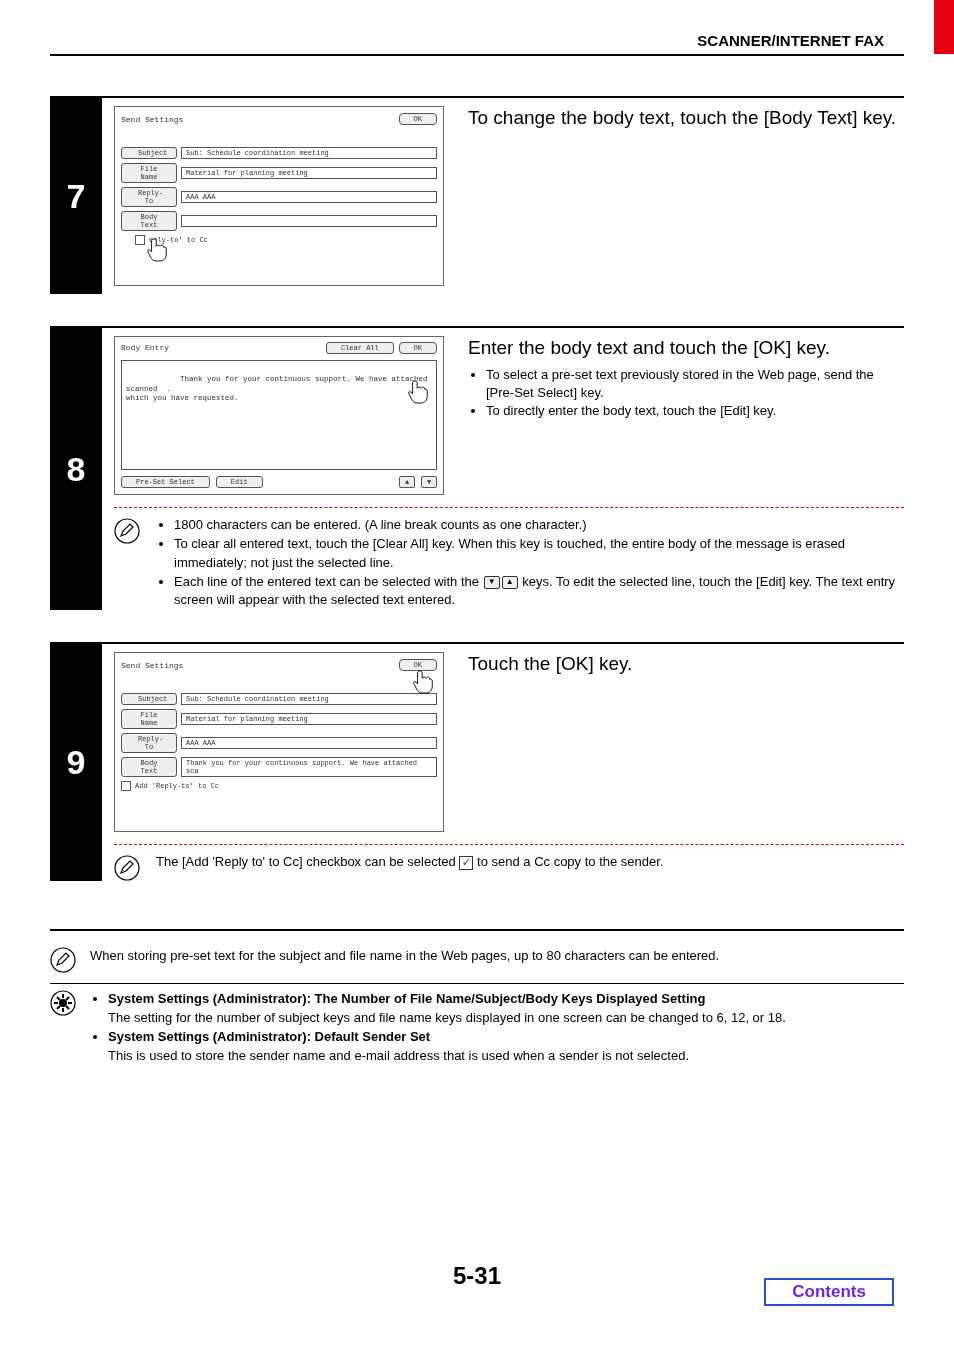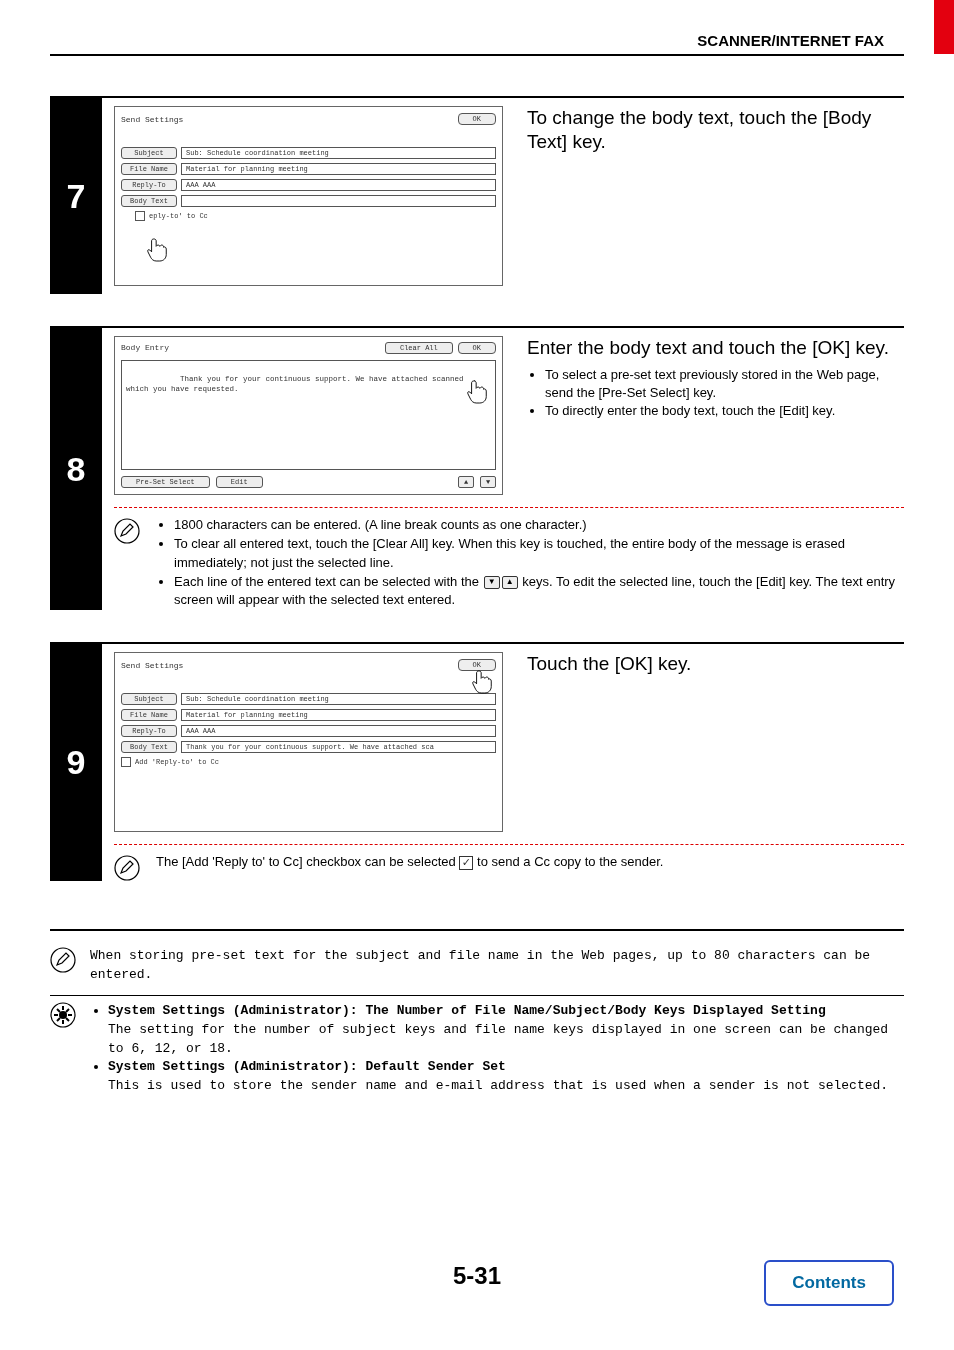--- a/index.html
+++ b/index.html
@@ -60,21 +60,21 @@
     flex: 1;
     display: flex;
     flex-direction: column;
   }
   .step-top {
     display: flex;
     gap: 24px;
     padding: 8px 0 8px 12px;
   }
   .mock {
-    width: 389px;
+    width: 330px;
     flex-shrink: 0;
     border: 1px solid #666;
     font-family: "Courier New", monospace;
     font-size: 8px;
     color: #333;
     padding: 6px;
     background: #fff;
     position: relative;
   }
   .mock-title {
@@ -88,21 +88,21 @@
     border-radius: 4px;
     padding: 1px 14px;
     font-size: 7px;
     background: #eee;
     font-family: Liberation Mono, monospace;
   }
   .mock-label-btn {
     display: inline-block;
     border: 1px solid #555;
     border-radius: 3px;
-    padding: 1px 8px;
+    padding: 1px 16px;
     width: 56px;
     text-align: center;
     margin-right: 4px;
     background: #eee;
     font-size: 7px;
   }
   .mock-row {
     display: flex;
     align-items: center;
     margin-bottom: 4px;
@@ -230,21 +230,20 @@
     margin-top: 48px;
     padding-top: 10px;
   }
   .footer-note-row {
     display: flex;
     align-items: flex-start;
     gap: 14px;
     padding: 6px 0 10px 0;
     font-size: 13px;
     line-height: 1.45;
-    font-family: Liberation Mono, monospace;
   }
   .footer-note-row + .footer-note-row {
     border-top: 1px solid #000;
   }
   .footer-note-row .icon {
     width: 26px;
     height: 26px;
     flex-shrink: 0;
   }
   .page-num {
@@ -254,23 +253,23 @@
     right: 0;
     text-align: center;
     font-size: 24px;
     font-weight: bold;
   }
   .contents-btn {
     position: absolute;
     bottom: 44px;
     right: 60px;
     border: 2px solid #2a4fc9;
-    border-radius: 6px;
-    padding: 11px 26px;
-    color: #0369a1;
+    border-radius: 0;
+    padding: 2px 26px;
+    color: #6d28d9;
     font-weight: bold;
     font-size: 17px;
     background: #fff;
   }
   .pencil-icon svg, .gear-icon svg { width:100%; height:100%; }
 </style>
 </head>
 <body>
 
 <div class="red-tab"></div>

